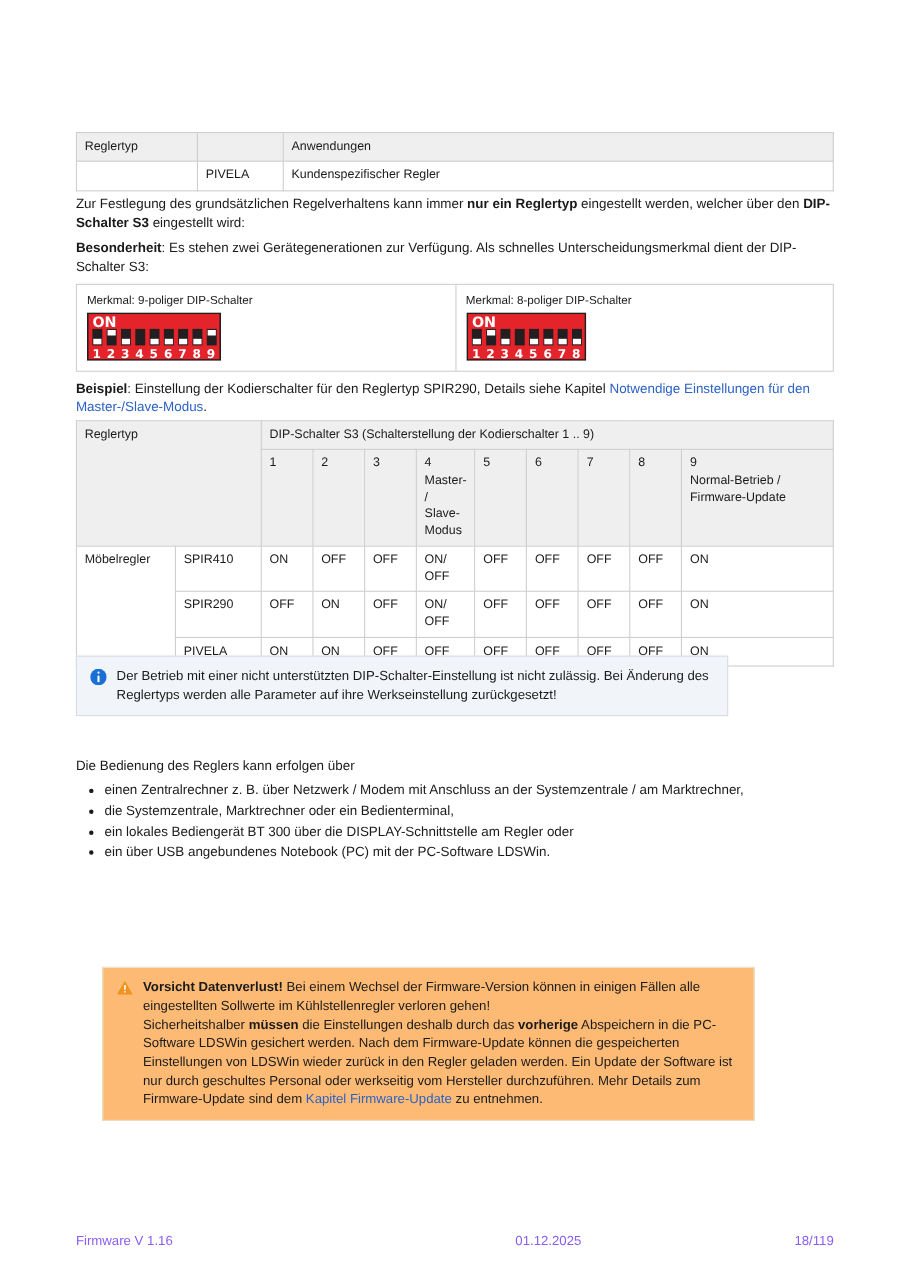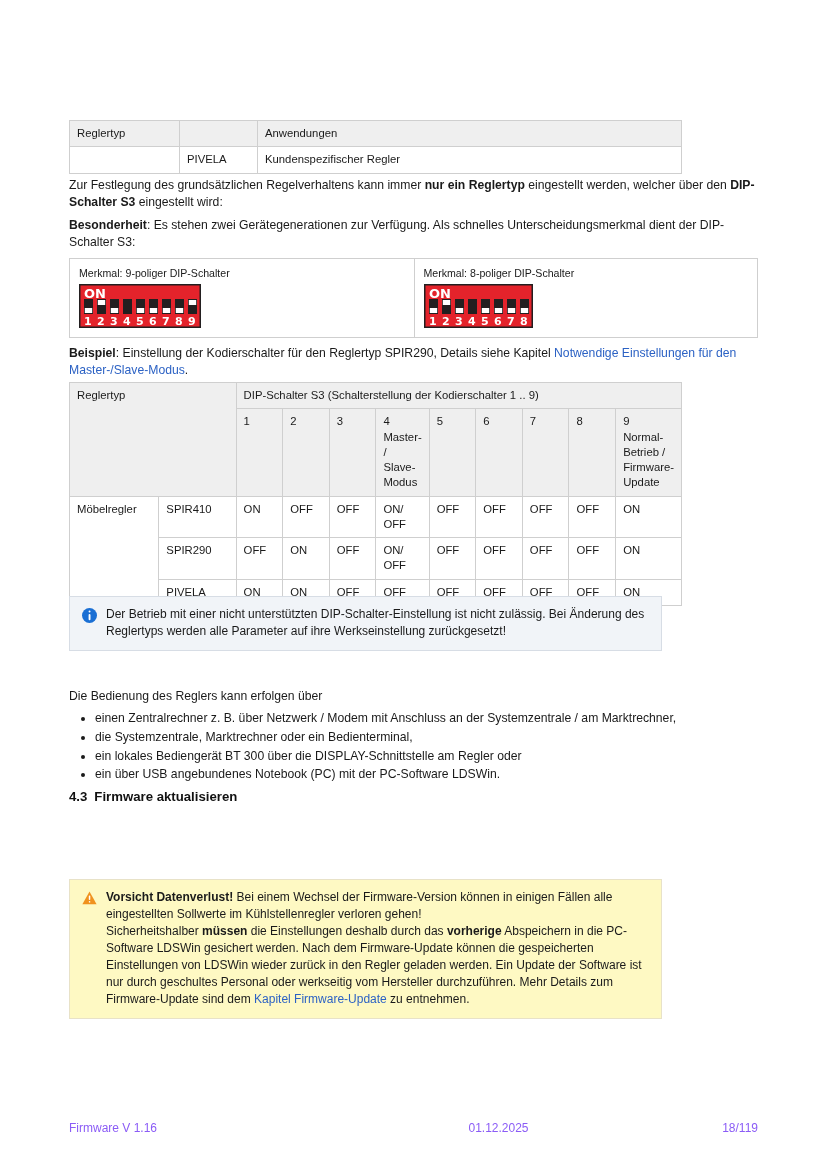--- a/index.html
+++ b/index.html
@@ -48,21 +48,21 @@
     font-family: "DejaVu Sans", sans-serif;
   }
   .logo-arrow { display: block; }
 
   
   .content { position: absolute; left: 69px; width: 689px; }
 
   
   table.doc {
     border-collapse: collapse;
-    width: 613px;
+    width: 689px;
     font-size: 11.3px;
     line-height: 1.35;
   }
   table.doc td, table.doc th {
     border: 1px solid #cfcfcf;
     padding: 5px 7px;
     vertical-align: top;
     text-align: left;
     font-weight: normal;
   }
@@ -103,22 +103,23 @@
     gap: 9px;
     padding: 9px 12px 10px 12px;
     font-size: 12px;
     line-height: 1.42;
   }
   .callout-info {
     background: #f1f4f8;
     border: 1px solid #d7dde5;
   }
   .callout-warn {
-    background: #fef9c3;
+    background: #fdba74;
     border: 1px solid #e8e2c8;
+    margin-left: 24px;
   }
   .callout-icon { flex: 0 0 auto; padding-top: 2px; }
   .callout-text { flex: 1 1 auto; }
 
   
   ul.doc-list {
     margin: 5px 0 0 0;
     padding-left: 26px;
     font-size: 12.2px;
     line-height: 1.44;
@@ -348,25 +349,20 @@
   <div class="content para" style="top:688px;">
     <div>Die Bedienung des Reglers kann erfolgen über</div>
     <ul class="doc-list">
       <li>einen Zentralrechner z. B. über Netzwerk / Modem mit Anschluss an der Systemzentrale / am Marktrechner,</li>
       <li>die Systemzentrale, Marktrechner oder ein Bedienterminal,</li>
       <li>ein lokales Bediengerät BT 300 über die DISPLAY-Schnittstelle am Regler oder</li>
       <li>ein über USB angebundenes Notebook (PC) mit der PC-Software LDSWin.</li>
     </ul>
   </div>
 
-  <div class="content" style="top:789px;">
-    <h2 class="sec">
-      <span class="num">4.3</span><span>Firmware aktualisieren</span>
-    </h2>
-  </div>
 
 
   <div class="content" style="top:879px;">
     <div class="callout callout-warn">
       <div class="callout-icon">
         <svg width="15" height="14" viewBox="0 0 15 14">
           <path d="M7.5 0.6 L14.6 13.2 L0.4 13.2 Z" fill="#f0921e"></path>
           <rect x="6.8" y="4.4" width="1.5" height="4.6" rx="0.7" fill="#ffffff"></rect>
           <rect x="6.8" y="10" width="1.5" height="1.6" rx="0.7" fill="#ffffff"></rect>
         </svg>

